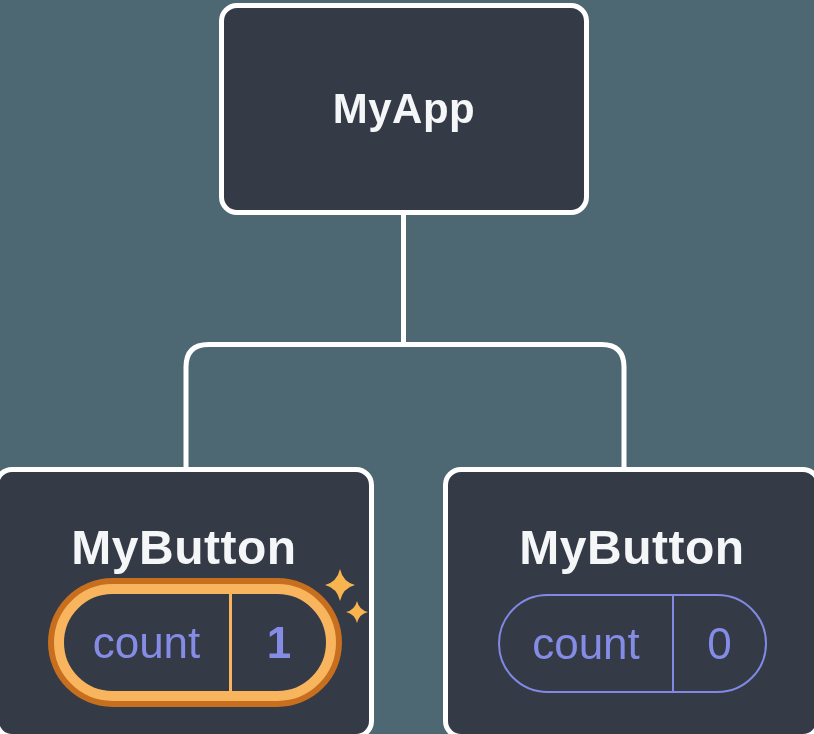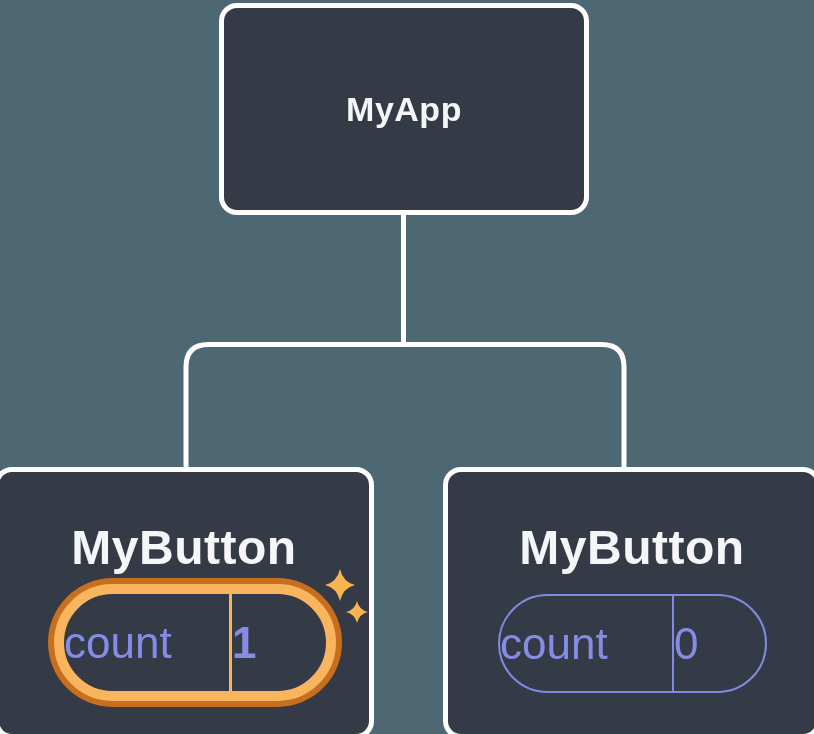--- a/index.html
+++ b/index.html
@@ -17,21 +17,21 @@
     border:5px solid #ffffff;
     border-radius:18px;
     box-sizing:border-box;
     z-index:2;
   }
   .node-root{
     left:219px;top:3px;width:370px;height:212px;
     display:flex;align-items:center;justify-content:center;
   }
   .node-root .node-title{
-    color:#f5f6f8;font-size:34px;font-weight:700;letter-spacing:.5px;
+    color:#f5f6f8;font-size:42px;font-weight:700;letter-spacing:.5px;
   }
   .node-child{top:467px;width:380px;height:272px;}
   .node-child-left{left:-6px;}
   .node-child-right{left:443px;width:378px;}
   .child-title{
     position:absolute;left:0;right:0;top:48px;
     text-align:center;color:#f5f6f8;
     font-size:48px;font-weight:700;letter-spacing:.5px;
   }
   .pill{
@@ -45,21 +45,21 @@
     background:#343a46;
     border:10px solid #f8b55e;
     box-shadow:0 0 0 6px #c76f1f;
   }
   .pill-plain{
     left:50px;top:122px;width:269px;height:99px;
     border:2px solid #8289e4;
     background:transparent;
   }
   .pill-seg{
-    display:flex;align-items:center;
+    display:flex;align-items:center;justify-content:center;
   }
   .pill-key-seg{flex:0 0 auto;}
   .pill-highlight .pill-key-seg{width:165px;}
   .pill-plain .pill-key-seg{width:172px;}
   .pill-val-seg{flex:1 1 auto;}
   .pill-divider{flex:0 0 auto;}
   .pill-divider-orange{width:3px;background:#f8b55e;}
   .pill-divider-purple{width:2px;background:#8289e4;}
   .pill-key{color:#858ce6;font-size:44px;font-weight:400;}
   .pill-value{color:#858ce6;font-size:44px;}

